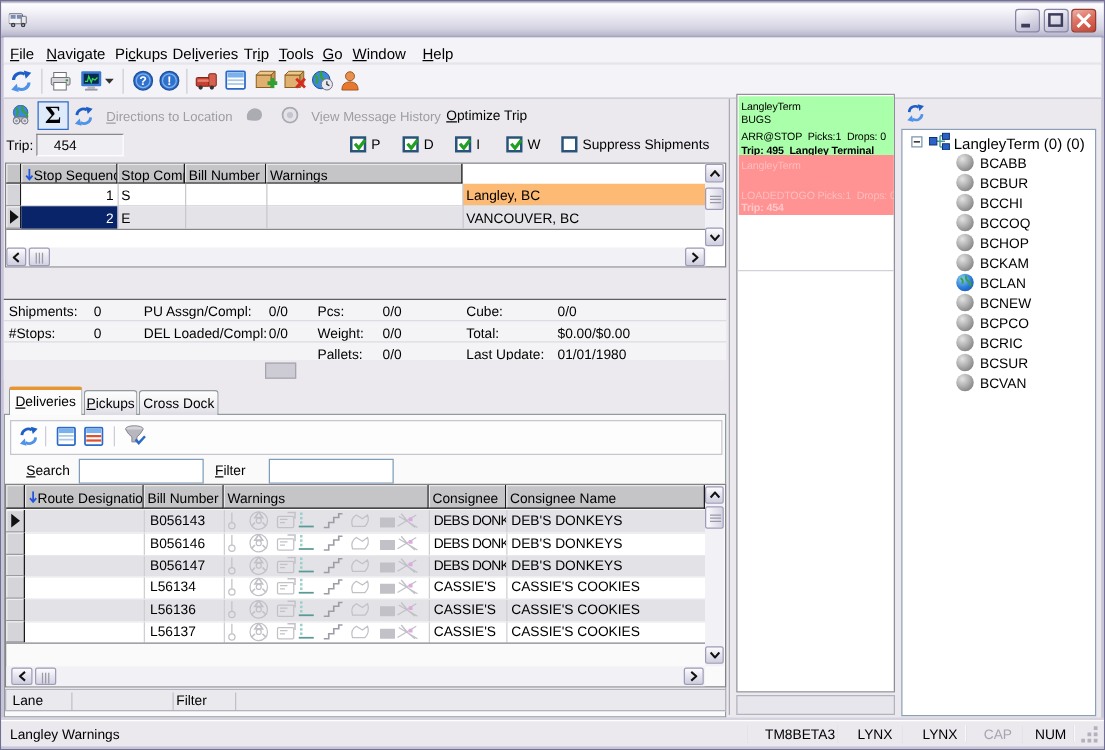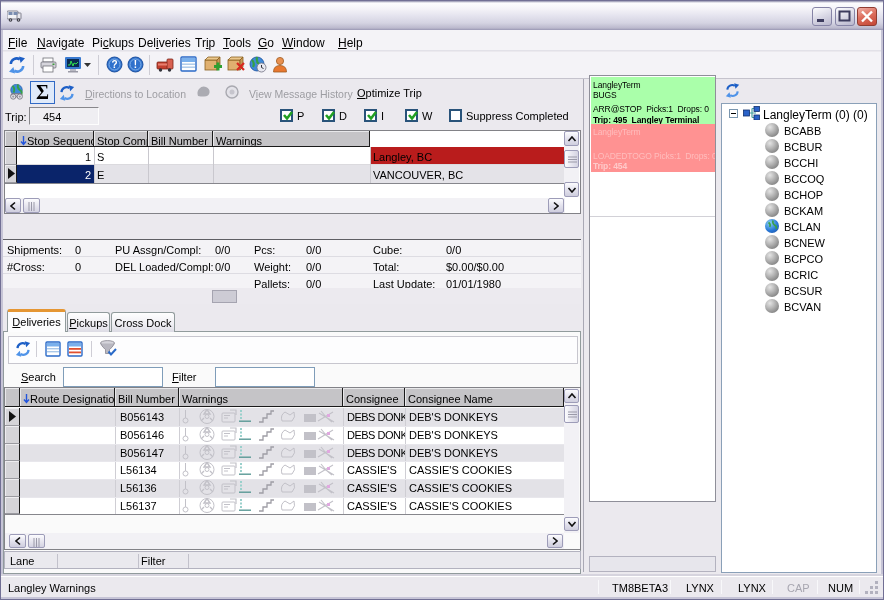--- a/index.html
+++ b/index.html
@@ -63,21 +63,21 @@
 .tab { position:absolute; font-size:11px; border:1px solid #919b9c; border-bottom:none;
   border-radius:3px 3px 0 0; background:linear-gradient(#fefefe,#f0eff4 60%,#dcdbe4); text-align:center; }
 #tab-active { background:#fcfcfd; border-top:3px solid #e59633; z-index:3; }
 #tabpage { left:3px; top:331px; width:578px; height:243px; background:#fafafa; border:1px solid #919b9c; }
 #tbtool { left:8px; top:336px; width:570px; height:28px; background:#fdfdfe; border:1px solid #c7c6ce; }
 .sunkbox { position:absolute; background:#fff; border:1px solid #7f9db9; height:20px; }
 
 #lanebar { left:4px; top:551px; width:577px; height:18px; background:#eae9ee; border:1px solid #b3b2bf; }
 .lanediv { position:absolute; top:2px; width:1px; height:14px; background:#c2c1cb; }
 
-#midbox { left:589px; top:75px; width:127px; height:427px; background:#fff; border:1px solid #8f8f99; }
+#midbox { left:589px; top:75px; width:127px; height:479px; background:#fff; border:1px solid #8f8f99; }
 #greencard { position:absolute; left:1px; top:1px; width:124px; height:47px; background:#aaffaa; overflow:hidden; }
 #redcard { position:absolute; left:1px; top:48px; width:124px; height:48px; background:#ff9292; overflow:hidden; }
 .cardtxt { position:absolute; left:2px; font-size:8.5px; white-space:nowrap; letter-spacing:-0.1px; }
 #midstrip { left:589px; top:556px; width:127px; height:16px; background:#e7e6ec; border:1px solid #b3b2bf; }
 
 #treebox { left:721px; top:103px; width:156px; height:470px; background:#fff; border:1px solid #8aa0b8; }
 .treetxt { position:absolute; font-size:11px; color:#000; white-space:nowrap; }
 .sphere { position:absolute; width:14px; height:14px; border-radius:50%;
   background:radial-gradient(circle at 35% 30%, #e4e4e4 0%, #b4b4b4 40%, #8c8c8c 72%, #6e6e6e 100%); }
 #plusbox { position:absolute; left:729px; top:109px; width:9px; height:9px; background:#fff; border:1px solid #7a96af; }
@@ -253,21 +253,21 @@
       </svg>
     </div>
 <span class="abs t11" style="left:381px;top:111px">I</span>
 <div class="cb abs" style="left:405px;top:109px">
       <svg width="14" height="14">
         <path d="M3 6 L6 9.5 L11 3" stroke="#22a022" stroke-width="2.6" fill="none"></path>
       </svg>
     </div>
 <span class="abs t11" style="left:422px;top:111px">W</span>
 <div class="cb abs" style="left:449px;top:109px"></div>
-<span class="abs t11" style="left:466px;top:111px">Suppress Completed</span>
+<span class="abs t11" style="left:466px;top:111px">Suppress Shipments</span>
 
 <div class="gridwrap abs" style="left:4px;top:130px;width:577px;height:84px"></div>
 <div class="ghead" style="left:5px;top:131px;width:12px;height:16px"></div>
 <div class="ghead" style="left:17px;top:131px;width:77px;height:16px">
       <span class="lbl"><svg width="7" height="10" style="vertical-align:-1px">
           <path d="M3.5 0 V8 M1 5.5 L3.5 8.5 L6 5.5" stroke="#2255dd" stroke-width="1.4" fill="none"></path>
         </svg>Stop Sequenc</span>
     </div>
 <div class="ghead" style="left:94px;top:131px;width:54px;height:16px">
       <span class="lbl">Stop Compl</span>
@@ -275,21 +275,21 @@
 <div class="ghead" style="left:148px;top:131px;width:65px;height:16px">
       <span class="lbl">Bill Number</span>
     </div>
 <div class="ghead" style="left:213px;top:131px;width:157px;height:16px">
       <span class="lbl">Warnings</span>
     </div>
 
 <div class="rowind abs" style="left:5px;top:147px;width:12px;height:18px"></div>
 <div class="gcell" style="left:17px;top:147px;width:77px;height:18px;background:#fff;border-bottom:1px solid #dbdade;text-align:right;padding:4px 3px 0 0">1</div>
 <div class="gcell" style="left:94px;top:147px;width:471px;height:18px;background:#fff;border-bottom:1px solid #dbdade;padding:4px 0 0 3px">S</div>
-<div class="gcell" style="left:370px;top:147px;width:194px;height:18px;background:#b91c1c;border-bottom:1px solid #dbdade;padding:4px 0 0 3px">Langley, BC</div>
+<div class="gcell" style="left:370px;top:147px;width:194px;height:18px;background:#fdba74;border-bottom:1px solid #dbdade;padding:4px 0 0 3px">Langley, BC</div>
 
 <div class="rowind abs" style="left:5px;top:165px;width:12px;height:18px"><svg width="10" height="14" style="margin:2px 0 0 2px">
         <path d="M1 1 L8 6.5 L1 12 Z" fill="#111"></path>
       </svg></div>
 <div class="gcell" style="left:17px;top:165px;width:548px;height:18px;background:#e4e3e8"></div>
 <div class="gcell" style="left:17px;top:165px;width:77px;height:18px;background:#0a246a;color:#fff;text-align:right;padding:4px 3px 0 0">2</div>
 <div class="gcell" style="left:94px;top:165px;width:276px;height:18px;padding:4px 0 0 3px">E</div>
 <div class="gcell" style="left:370px;top:165px;width:194px;height:18px;padding:4px 0 0 3px">VANCOUVER, BC</div>
 <div class="abs" style="left:5px;top:183px;width:560px;height:1px;background:#86868c"></div>
 <div class="abs" style="left:94px;top:147px;width:1px;height:36px;background:#c9c8ce"></div>
@@ -335,21 +335,21 @@
  <div class="statline" style="top:16px"></div>
  <div class="statline" style="top:33px"></div>
  <span class="sl" style="left:4px;top:4px">Shipments:</span>
       <span class="sl" style="left:72px;top:4px">0</span>
  <span class="sl" style="left:112px;top:4px">PU Assgn/Compl:</span>
       <span class="sl" style="left:212px;top:4px">0/0</span>
  <span class="sl" style="left:251px;top:4px">Pcs:</span>
       <span class="sl" style="left:303px;top:4px">0/0</span>
  <span class="sl" style="left:370px;top:4px">Cube:</span>
       <span class="sl" style="left:443px;top:4px">0/0</span>
- <span class="sl" style="left:4px;top:21px">#Cross:</span>
+ <span class="sl" style="left:4px;top:21px">#Stops:</span>
       <span class="sl" style="left:72px;top:21px">0</span>
  <span class="sl" style="left:112px;top:21px">DEL Loaded/Compl:</span>
       <span class="sl" style="left:212px;top:21px">0/0</span>
  <span class="sl" style="left:251px;top:21px">Weight:</span>
       <span class="sl" style="left:303px;top:21px">0/0</span>
  <span class="sl" style="left:370px;top:21px">Total:</span>
       <span class="sl" style="left:443px;top:21px">$0.00/$0.00</span>
  <span class="sl" style="left:251px;top:38px">Pallets:</span>
       <span class="sl" style="left:303px;top:38px">0/0</span>
  <span class="sl" style="left:370px;top:38px">Last Update:</span>

